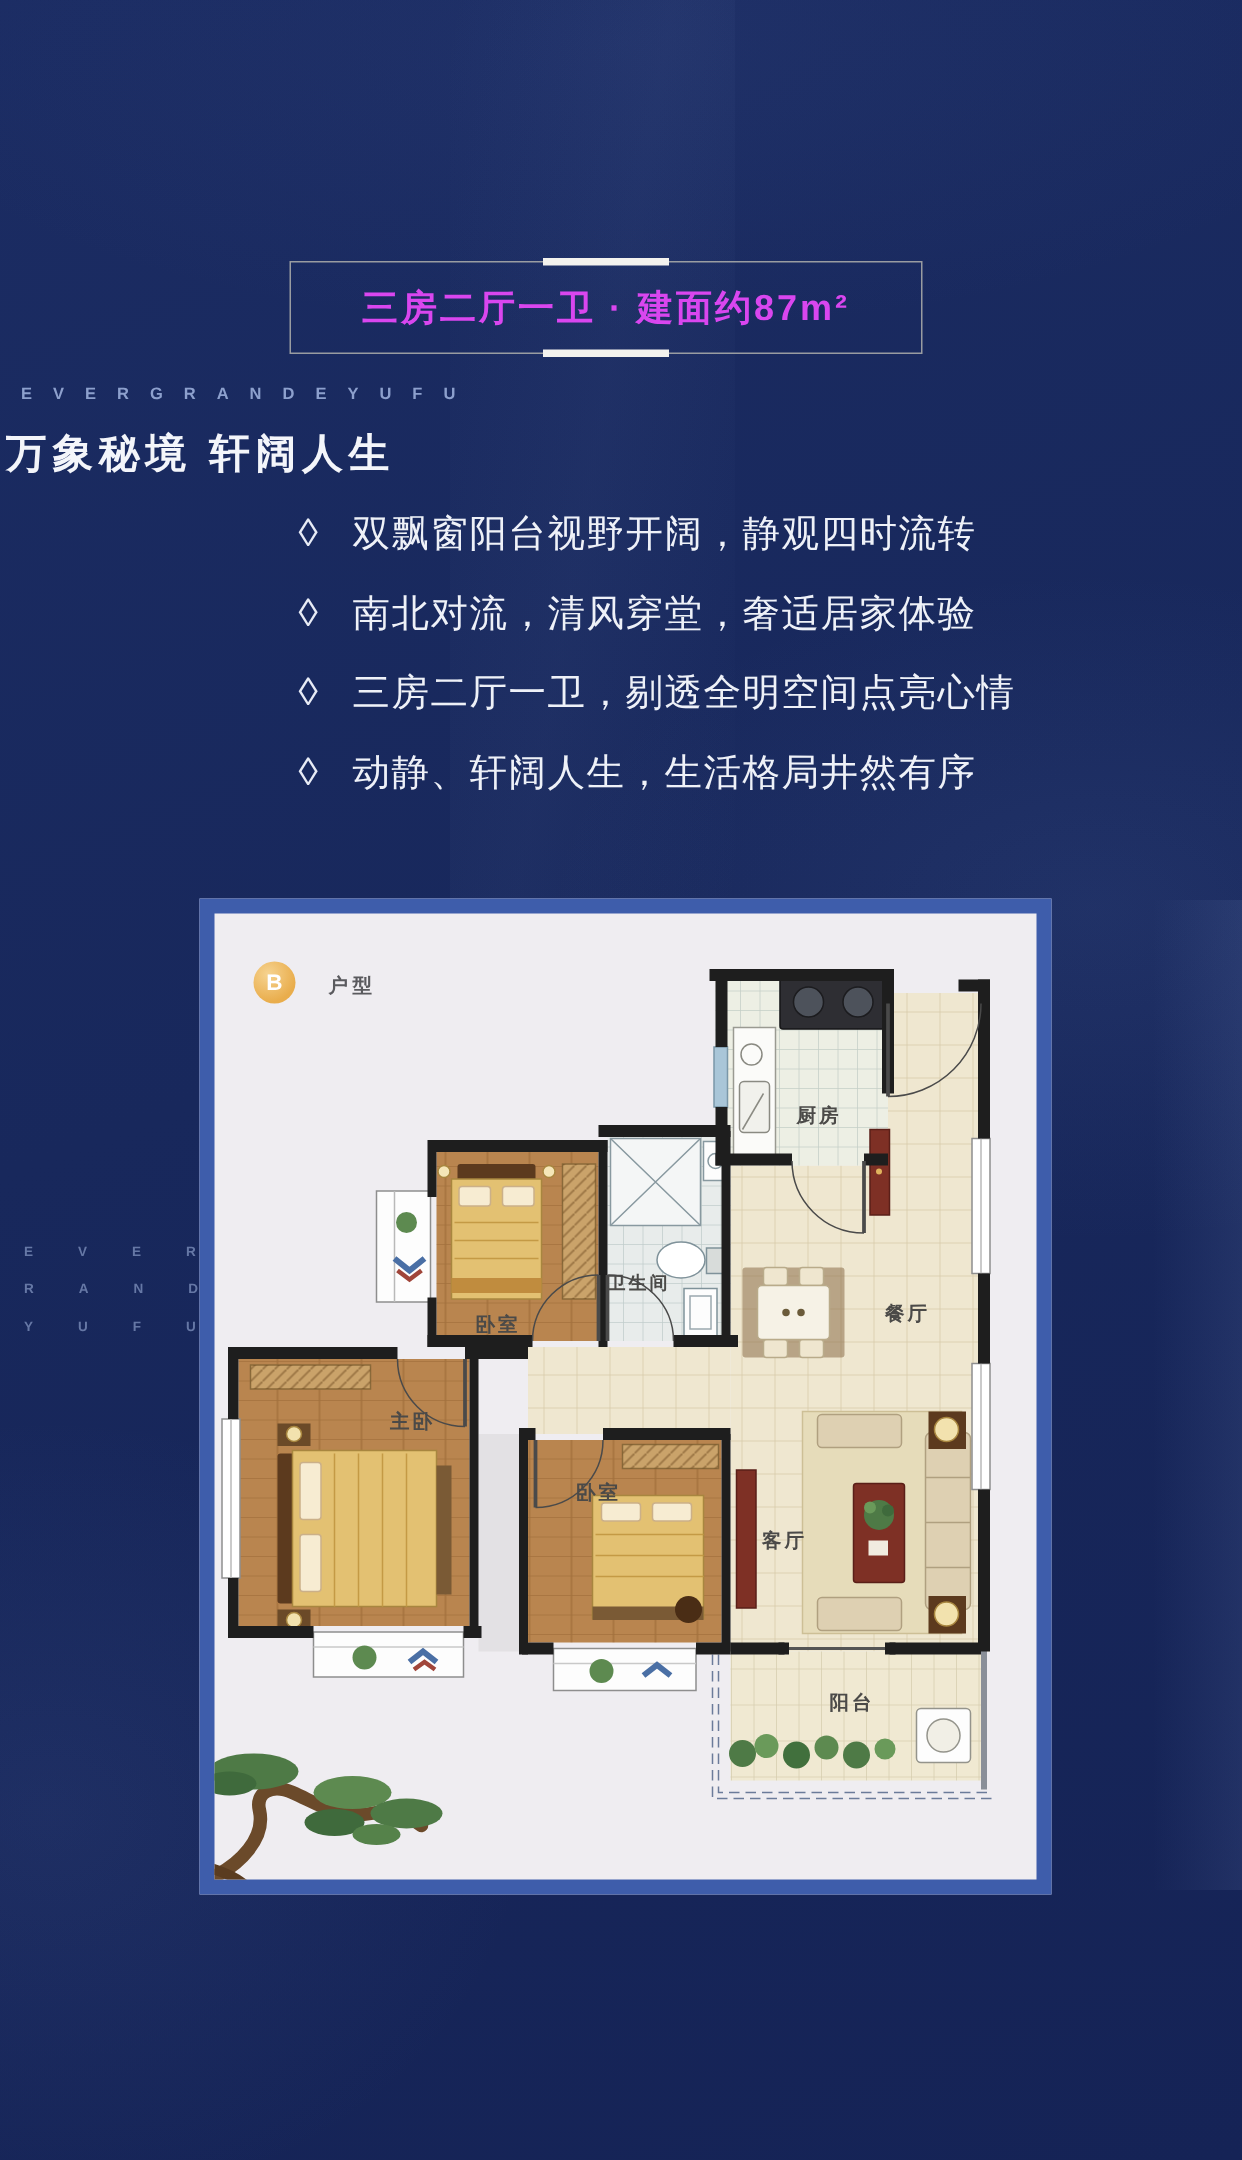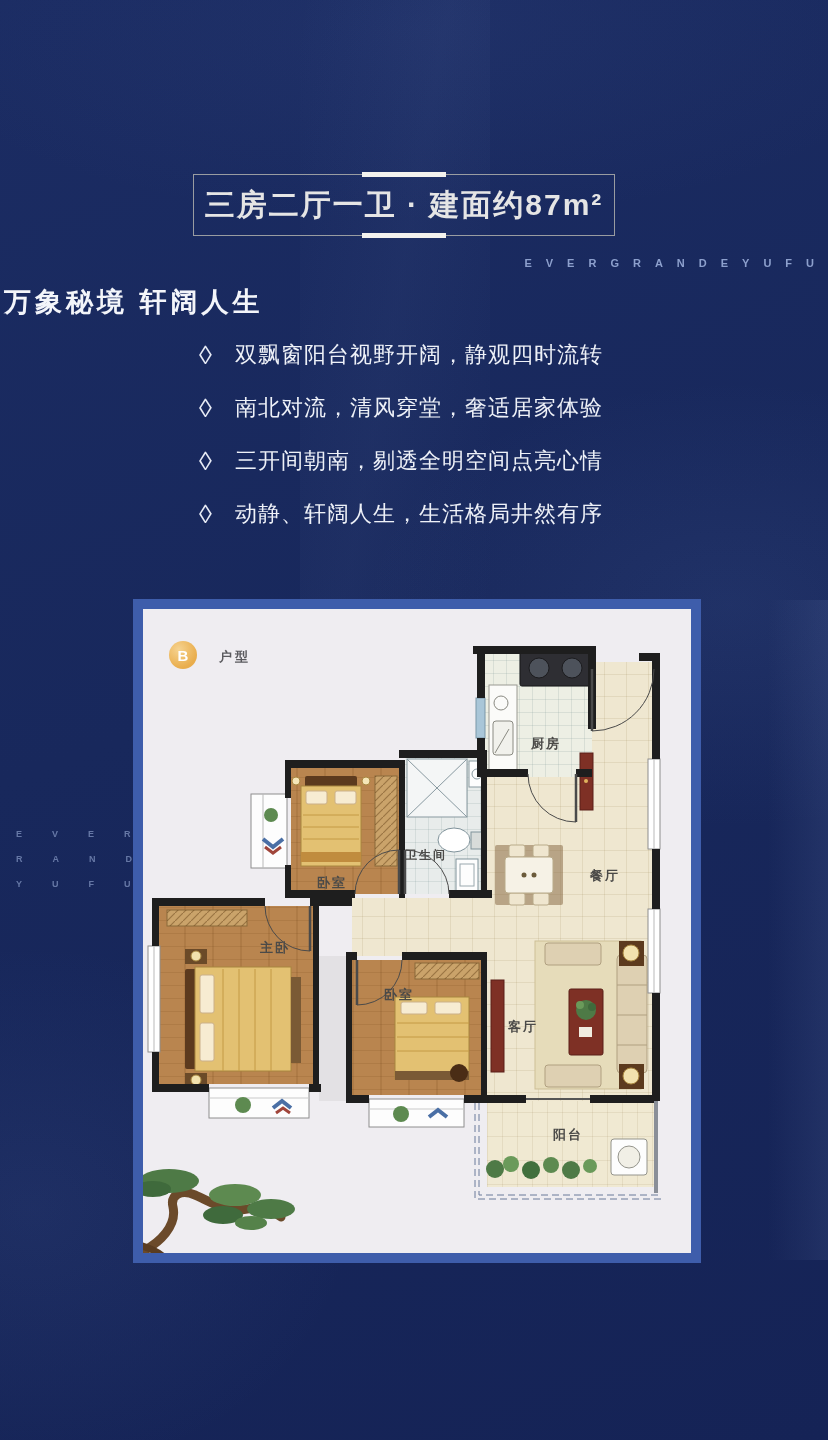--- a/index.html
+++ b/index.html
@@ -18,33 +18,33 @@
     background:linear-gradient(100deg,transparent,rgba(140,165,220,0.05),transparent);}
   .streak2{right:0;top:600px;width:60px;height:660px;
     background:linear-gradient(90deg,transparent,rgba(140,165,220,0.10));}
 
   
   .title-box{position:absolute;left:193px;top:174px;width:420px;height:60px;
     border:1px solid rgba(185,185,178,0.8);display:flex;align-items:center;justify-content:center;}
   .title-box .accent{position:absolute;left:50%;transform:translateX(-50%);width:84px;height:5px;background:#f3f2ee;}
   .accent-top{top:-3px;}
   .accent-bottom{bottom:-3px;}
-  .title-text{color:#e5e5e5;font-size:30px;letter-spacing:2px;font-weight:600;white-space:nowrap;}
-
-  .brand-row{position:absolute;left:0;top:257px;width:828px;text-align:right;
+  .title-text{color:#d946ef;font-size:24px;letter-spacing:2px;font-weight:600;white-space:nowrap;}
+
+  .brand-row{position:absolute;left:0;top:257px;width:828px;text-align:left;
     color:#8da0cd;font-size:11px;letter-spacing:14px;text-indent:14px;font-weight:600;}
 
   .subtitle{position:absolute;left:4px;top:284px;width:828px;text-align:left;
     color:#f3f5fa;font-size:27px;letter-spacing:4px;font-weight:600;}
 
   
   .features{position:absolute;left:199px;top:339px;width:470px;}
   .feature-row{display:flex;align-items:center;height:32px;margin-bottom:21px;}
   .feature-marker{color:#e8ecf6;font-size:26px;width:36px;flex:0 0 36px;line-height:30px;}
-  .feature-text{color:#eef1f8;font-size:22px;letter-spacing:1px;white-space:nowrap;}
+  .feature-text{color:#eef1f8;font-size:25px;letter-spacing:1px;white-space:nowrap;}
 
   
   .watermark{position:absolute;left:16px;top:822px;z-index:1;color:rgba(150,170,212,0.62);
     font-size:9px;font-weight:700;}
   .watermark div{letter-spacing:30px;line-height:25px;white-space:nowrap;}
 
   
   .plan-card{position:absolute;left:133px;top:599px;width:568px;height:664px;z-index:2;
     box-sizing:border-box;border:10px solid #3e5dab;background:#efedf1;}
   .unit-badge{position:absolute;left:26px;top:32px;width:28px;height:28px;border-radius:50%;
@@ -73,21 +73,21 @@
   <div class="feature-row">
     <span class="feature-marker">◊</span>
     <span class="feature-text">双飘窗阳台视野开阔，静观四时流转</span>
   </div>
   <div class="feature-row">
     <span class="feature-marker">◊</span>
     <span class="feature-text">南北对流，清风穿堂，奢适居家体验</span>
   </div>
   <div class="feature-row">
     <span class="feature-marker">◊</span>
-    <span class="feature-text">三开间朝南，剔透全明空间点亮心情</span>
+    <span class="feature-text">三房二厅一卫，剔透全明空间点亮心情</span>
   </div>
   <div class="feature-row">
     <span class="feature-marker">◊</span>
     <span class="feature-text">动静、轩阔人生，生活格局井然有序</span>
   </div>
 </div>
 
 <div class="watermark">
   <div>EVERG</div>
   <div>RANDE</div>

